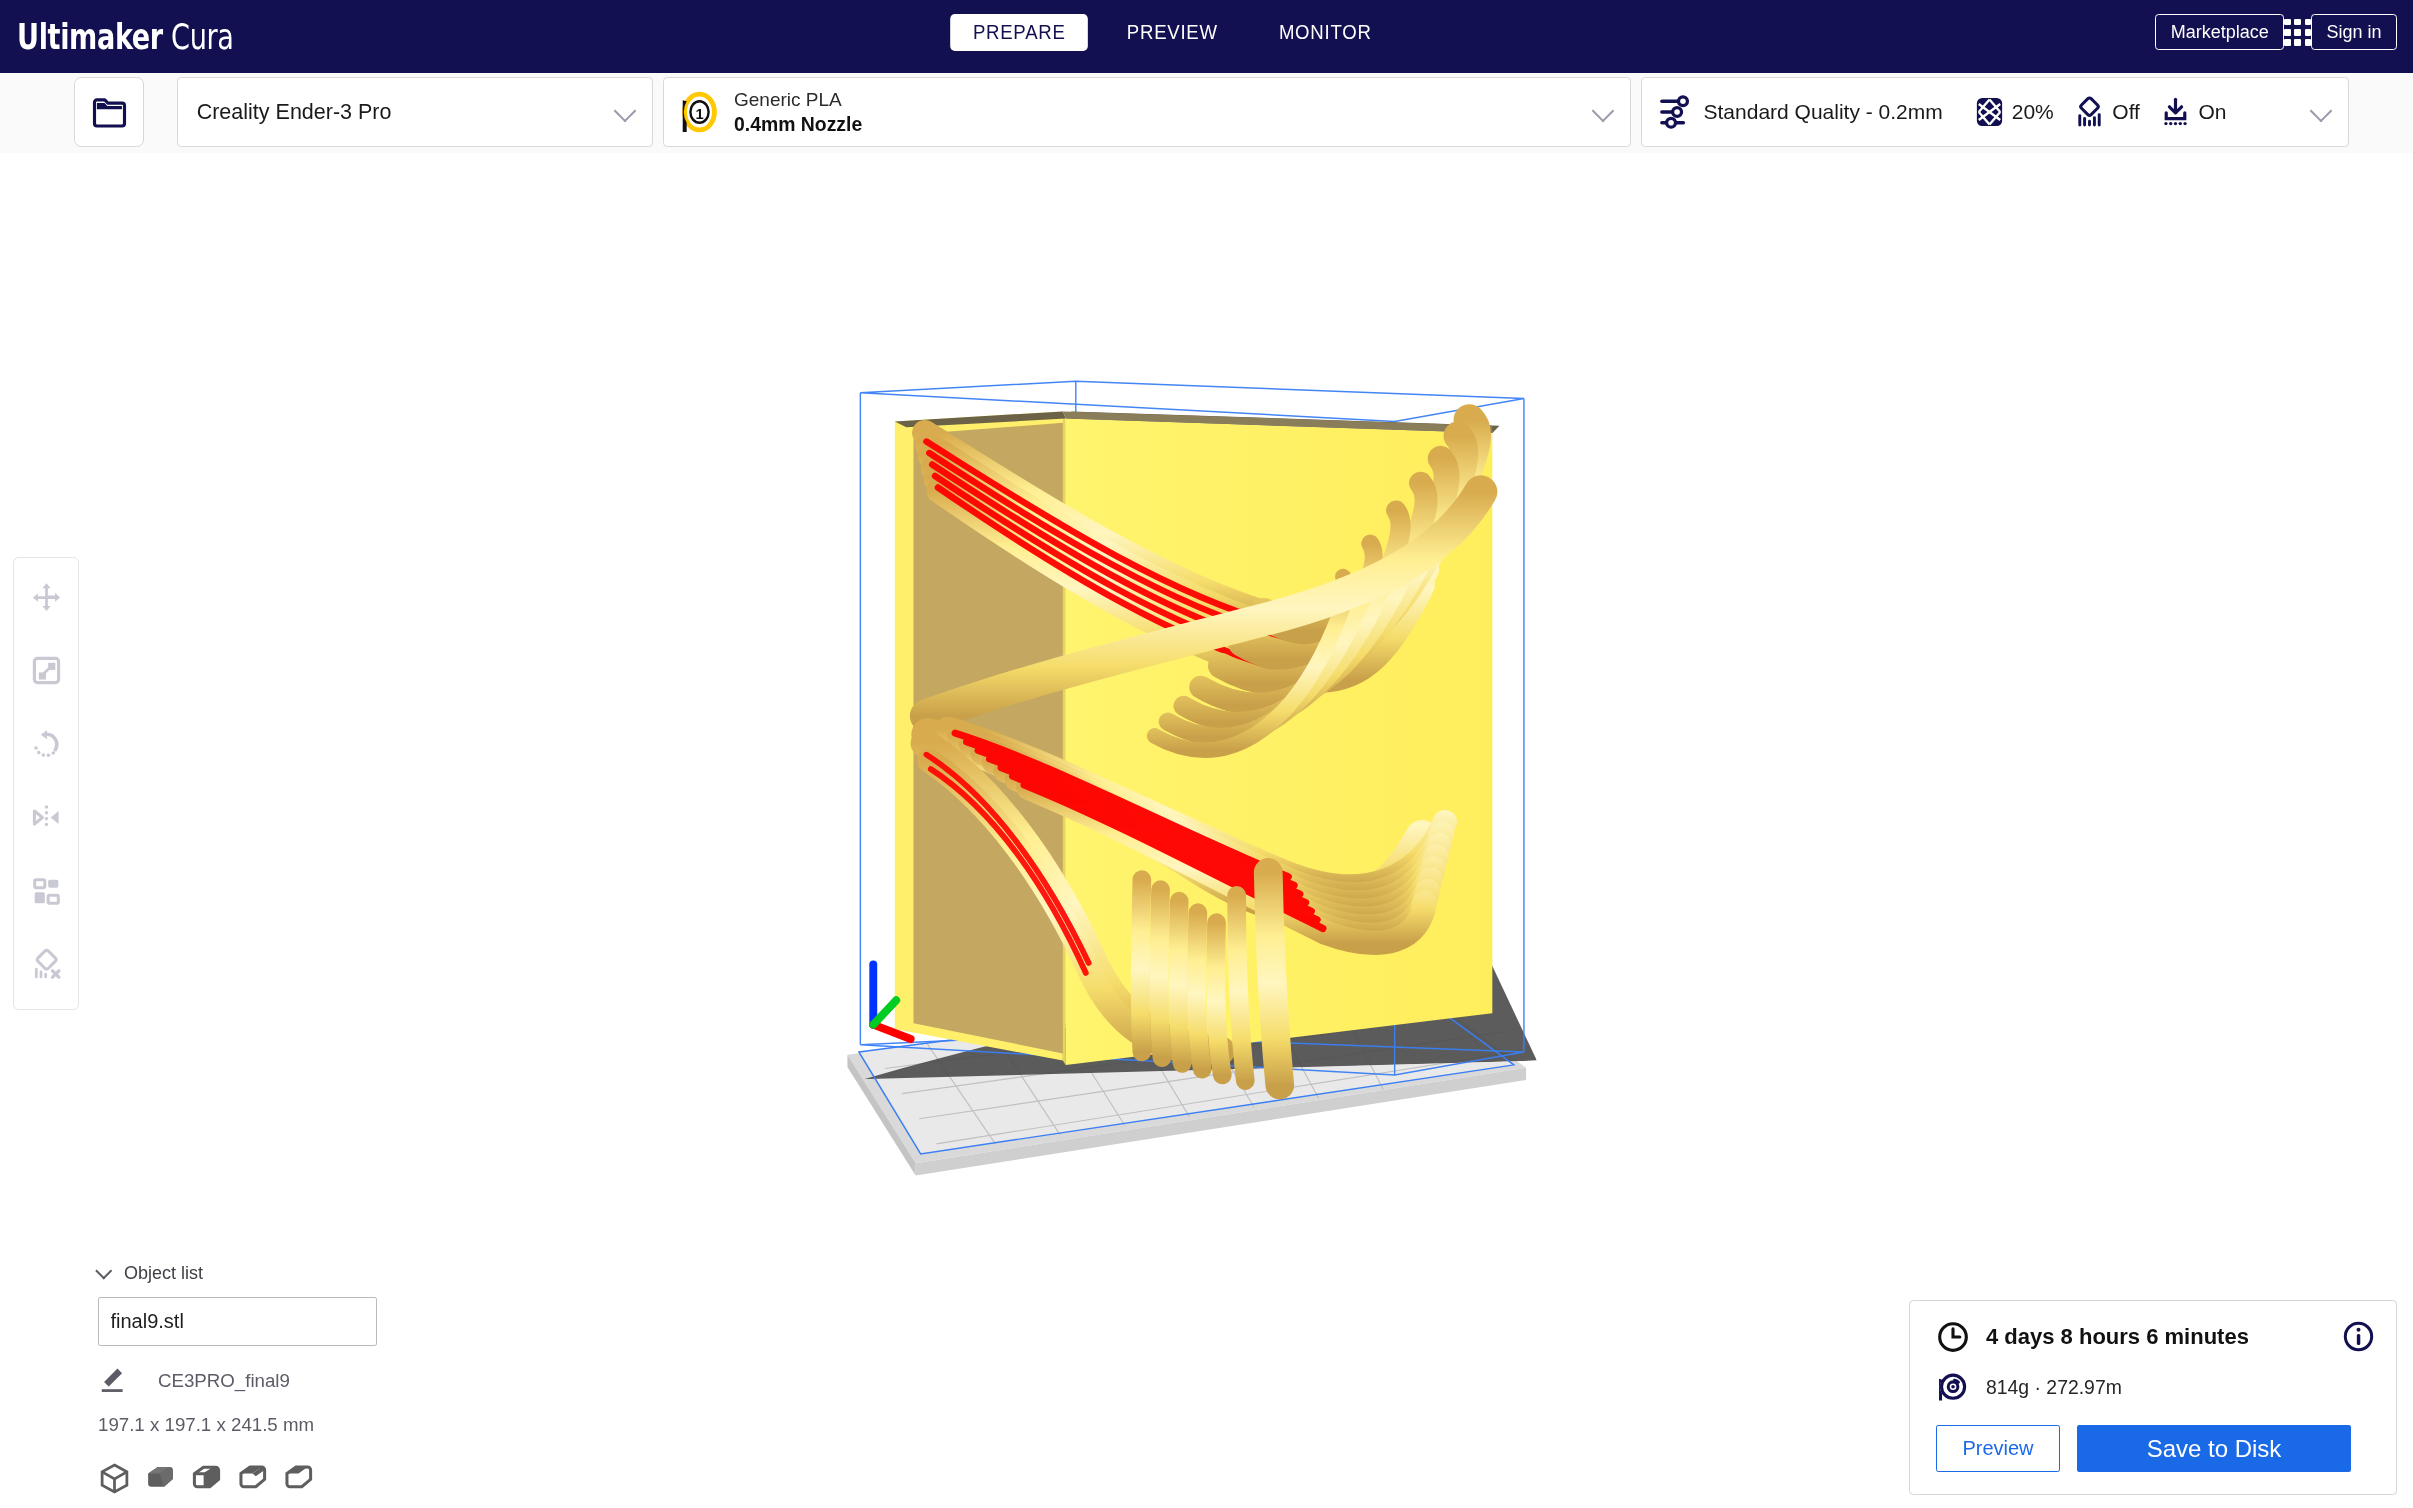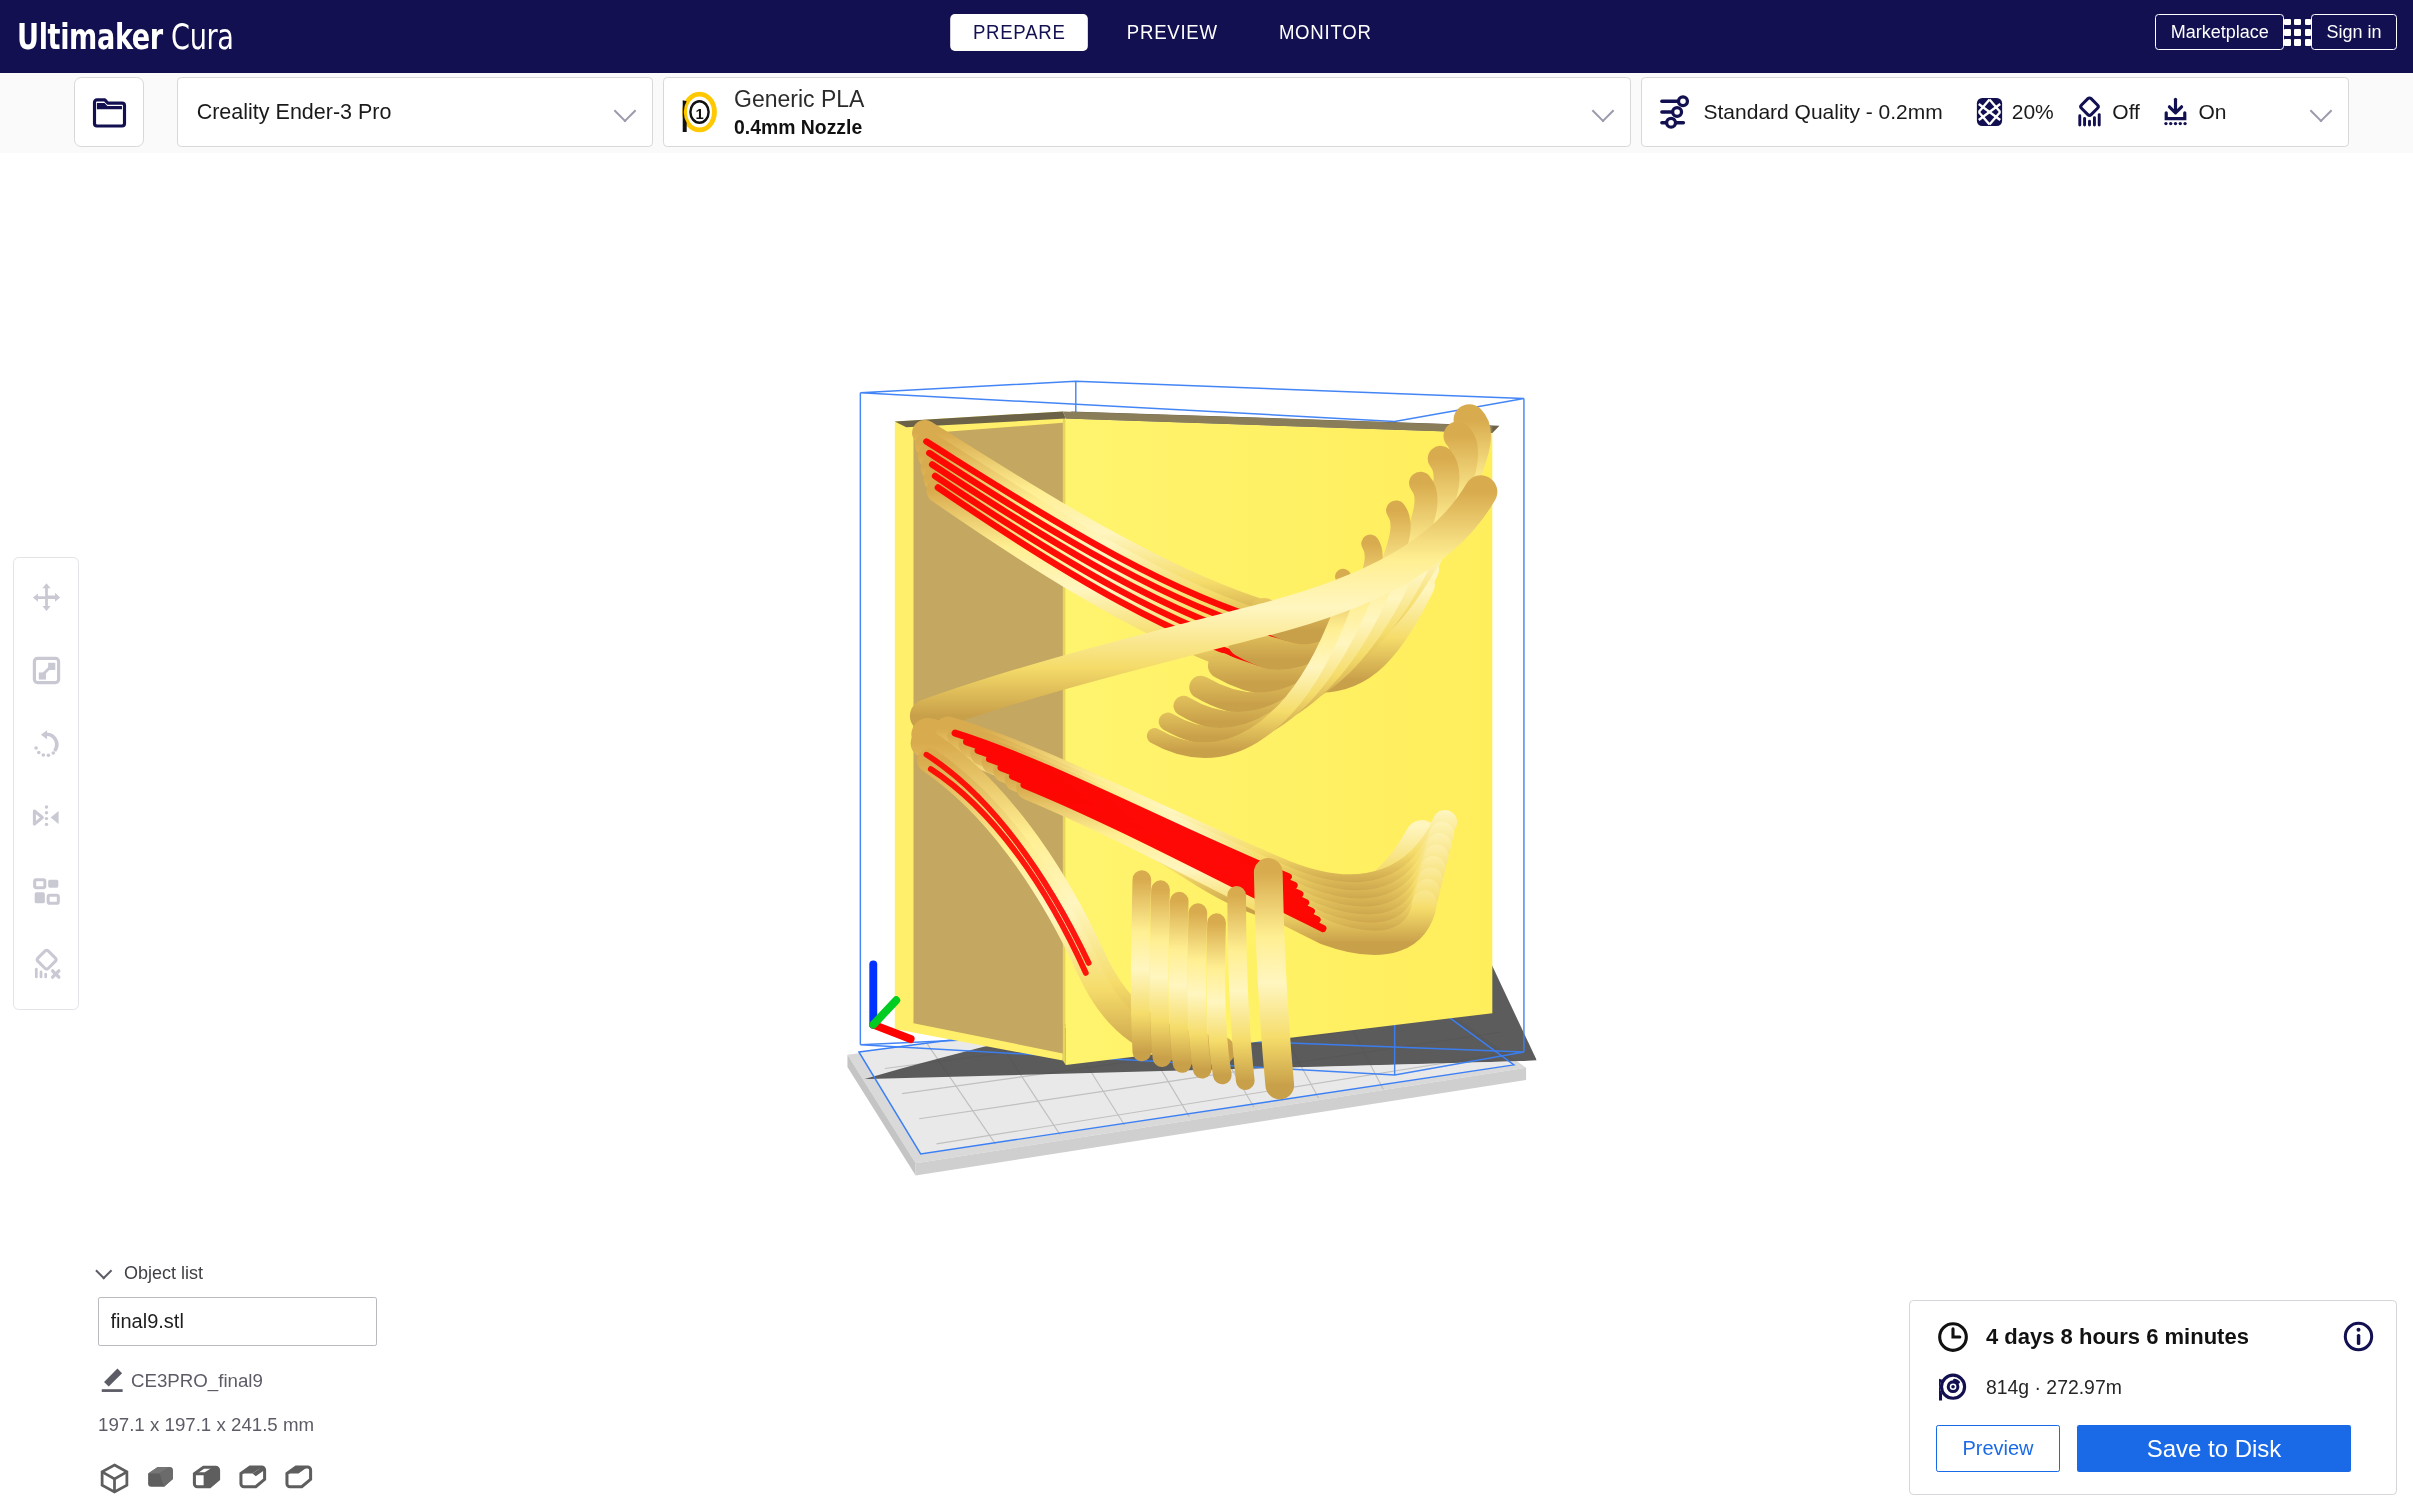--- a/index.html
+++ b/index.html
@@ -106,21 +106,21 @@
     position: absolute; left: 663px; top: 4.3px;
     width: 968px; height: 70px;
     background: #ffffff; border: 0.7px solid #d8d8d8; border-radius: 4.3px;
     display: flex; align-items: center; cursor: pointer;
   }
   .extruder-badge {
     margin-left: 17px; width: 37px; height: 42px;
     position: relative; flex: none;
   }
   .mat-text { margin-left: 16px; line-height: 1.28; }
-  .mat-text .m1 { font-size: 23px; color: #2b2b2b;
+  .mat-text .m1 { font-size: 19px; color: #2b2b2b;
     font-family: "Liberation Sans Narrow","Liberation Sans",sans-serif; }
   .mat-text .m2 { font-size: 19.4px; color: #111111; font-weight: 700;
     font-family: "Liberation Sans Narrow","Liberation Sans",sans-serif; }
 
   .profile-select {
     position: absolute; left: 1641px; top: 4.3px;
     width: 708px; height: 70px;
     background: #ffffff; border: 0.7px solid #d8d8d8; border-radius: 4.3px;
     display: flex; align-items: center; cursor: pointer;
   }
@@ -166,21 +166,21 @@
     width: 11.5px; height: 11.5px;
     border-right: 2.2px solid #5c5c66; border-bottom: 2.2px solid #5c5c66;
     transform: rotate(45deg) translate(-2.2px,-2.2px);
   }
   .obj-input {
     width: 279px; height: 49px;
     border: 0.7px solid #b9b9bf; background: #ffffff; border-radius: 2.2px;
     font-size: 20px; color: #1e1e1e; padding: 0 11.5px;
     font-family: "Liberation Sans", sans-serif;
   }
-  .obj-row { display: flex; align-items: center; gap: 4px; margin-top: 20px; }
+  .obj-row { display: flex; align-items: center; gap: 31px; margin-top: 20px; }
   .obj-row .nm { font-size: 18.7px; color: #5c5c66; }
   .dims { margin-top: 18.7px; font-size: 18.7px; color: #5c5c66; }
   .cubes { margin-top: 26px; display: flex; gap: 13px; }
   .cubes .cb { width: 33px; height: 33px; cursor: pointer; }
 
   
   .jobcard {
     position: absolute; right: 16px; bottom: 13px;
     width: 488px; height: 195px;
     background: #ffffff; border: 0.7px solid #d5d5da; border-radius: 4.3px;

